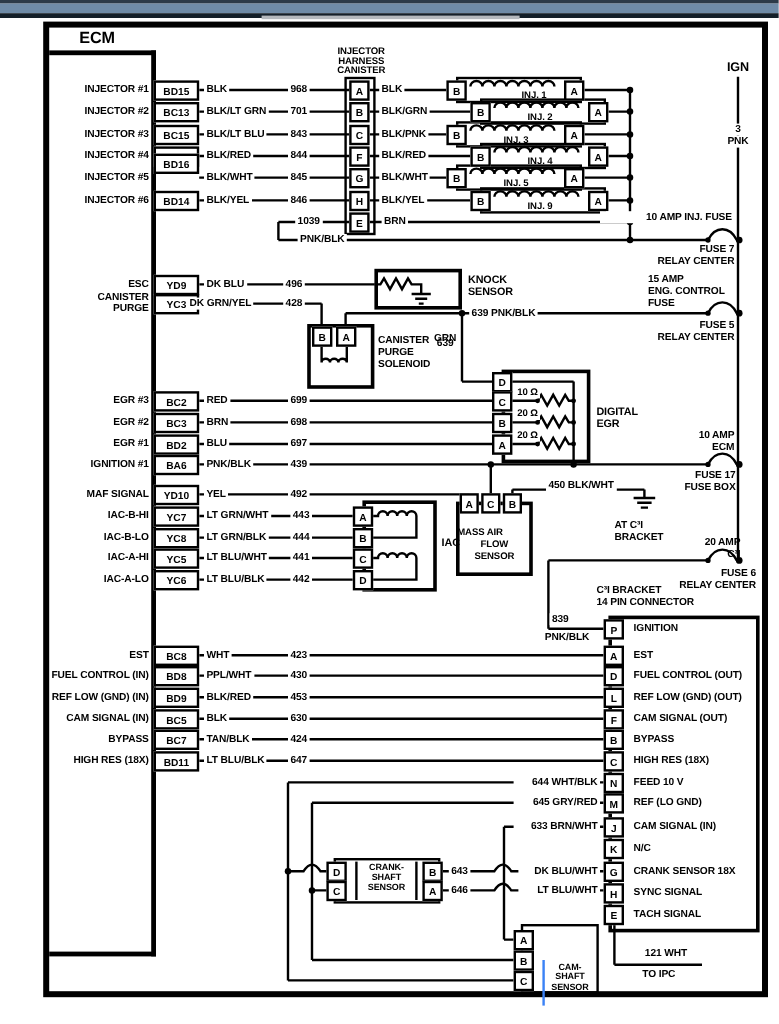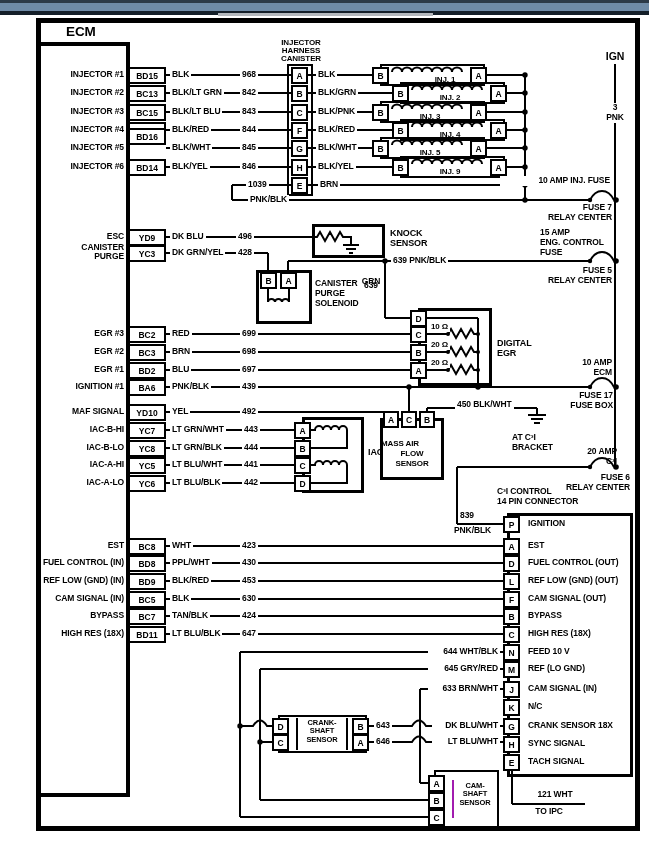--- a/index.html
+++ b/index.html
@@ -152,21 +152,21 @@
   <div class="t s85 ra" style="left:18px;top:70px;width:106px">INJECTOR #1</div>
   <div class="pb" style="left:128px;top:67px;width:38px">BD15</div>
   <div class="t s85 w" style="left:170px;top:70px">BLK</div>
   <div class="t s85 w" style="left:240px;top:70px">968</div>
   <div class="pb" style="left:291px;top:67px;width:17px">A</div>
   <div class="t s85 w" style="left:316px;top:70px">BLK</div>
 
   <div class="t s85 ra" style="left:18px;top:88px;width:106px">INJECTOR #2</div>
   <div class="pb" style="left:128px;top:85px;width:38px">BC13</div>
   <div class="t s85 w" style="left:170px;top:88px">BLK/LT GRN</div>
-  <div class="t s85 w" style="left:240px;top:88px">842</div>
+  <div class="t s85 w" style="left:240px;top:88px">701</div>
   <div class="pb" style="left:291px;top:85px;width:17px">B</div>
   <div class="t s85 w" style="left:316px;top:88px">BLK/GRN</div>
 
   <div class="t s85 ra" style="left:18px;top:107px;width:106px">INJECTOR #3</div>
   <div class="pb" style="left:128px;top:104px;width:38px">BC15</div>
   <div class="t s85 w" style="left:170px;top:107px">BLK/LT BLU</div>
   <div class="t s85 w" style="left:240px;top:107px">843</div>
   <div class="pb" style="left:291px;top:104px;width:17px">C</div>
   <div class="t s85 w" style="left:316px;top:107px">BLK/PNK</div>
 
@@ -241,21 +241,21 @@
   <div class="t s85 ra" style="left:538px;top:473px;width:92px">FUSE 6</div>
   <div class="t s85 ra" style="left:538px;top:483px;width:92px">RELAY CENTER</div>
 
   <div class="t s85 ra" style="left:18px;top:232px;width:106px">ESC</div>
   <div class="pb" style="left:128px;top:229px;width:38px">YD9</div>
   <div class="t s85 w" style="left:170px;top:232px">DK BLU</div>
   <div class="t s85 w" style="left:236px;top:232px">496</div>
   <div class="t s85 ra" style="left:18px;top:243px;width:106px">CANISTER</div>
   <div class="t s85 ra" style="left:18px;top:252px;width:106px">PURGE</div>
   <div class="pb" style="left:128px;top:245px;width:38px">YC3</div>
-  <div class="t s85 w" style="left:170px;top:248px">DK GRN/YEL</div>
+  <div class="t s85 w" style="left:156px;top:248px">DK GRN/YEL</div>
   <div class="t s85 w" style="left:236px;top:248px">428</div>
 
   <div class="bx" style="left:312px;top:224px;width:73px;height:34px"></div>
   <div class="t s9" style="left:390px;top:228px">KNOCK</div>
   <div class="t s9" style="left:390px;top:238px">SENSOR</div>
   <div class="t s85 w" style="left:391px;top:256px">639 PNK/BLK</div>
 
   <div class="bx" style="left:256px;top:270px;width:56px;height:54px"></div>
   <div class="pb" style="left:260px;top:272px;width:17px">B</div>
   <div class="pb" style="left:280px;top:272px;width:17px">A</div>
@@ -349,21 +349,21 @@
   <div class="t s85 w" style="left:240px;top:594px">630</div>
   <div class="t s85 ra" style="left:18px;top:611px;width:106px">BYPASS</div>
   <div class="pb" style="left:128px;top:608px;width:38px">BC7</div>
   <div class="t s85 w" style="left:170px;top:611px">TAN/BLK</div>
   <div class="t s85 w" style="left:240px;top:611px">424</div>
   <div class="t s85 ra" style="left:18px;top:629px;width:106px">HIGH RES (18X)</div>
   <div class="pb" style="left:128px;top:626px;width:38px">BD11</div>
   <div class="t s85 w" style="left:170px;top:629px">LT BLU/BLK</div>
   <div class="t s85 w" style="left:240px;top:629px">647</div>
 
-  <div class="t s85" style="left:497px;top:487px">C³I CONTROL</div>
+  <div class="t s85" style="left:497px;top:487px">C³I BRACKET</div>
   <div class="t s85" style="left:497px;top:497px">14 PIN CONNECTOR</div>
   <div class="bx" style="left:507px;top:513px;width:126px;height:264px"></div>
   <div class="t s85 w" style="left:458px;top:511px">839</div>
   <div class="t s85 w" style="left:452px;top:526px">PNK/BLK</div>
   <div class="pb" style="left:503px;top:516px;width:17px">P</div>
   <div class="t s85" style="left:528px;top:519px">IGNITION</div>
   <div class="pb" style="left:503px;top:538px;width:17px">A</div>
   <div class="t s85" style="left:528px;top:541px">EST</div>
   <div class="pb" style="left:503px;top:555px;width:17px">D</div>
   <div class="t s85" style="left:528px;top:558px">FUEL CONTROL (OUT)</div>
@@ -404,21 +404,21 @@
     <span>SENSOR</span>
   </div>
   <div class="pb" style="left:272px;top:718px;width:17px">D</div>
   <div class="pb" style="left:272px;top:734px;width:17px">C</div>
   <div class="pb" style="left:352px;top:718px;width:17px">B</div>
   <div class="pb" style="left:352px;top:734px;width:17px">A</div>
   <div class="t s85 w" style="left:374px;top:721px">643</div>
   <div class="t s85 w" style="left:374px;top:737px">646</div>
 
   <div class="bx2" style="left:434px;top:770px;width:65px;height:58px"></div>
-  <div class="t s7 ctr" style="left:452px;top:780px;width:44px;border-left:2px solid #a21caf;height:38px;padding-top:2px">
+  <div class="t s7 ctr" style="left:452px;top:800px;width:44px;border-left:2px solid #3b82f6;height:38px;padding-top:2px">
     <span>CAM-</span><br>
     <span>SHAFT</span><br>
     <span>SENSOR</span>
   </div>
   <div class="pb" style="left:428px;top:775px;width:17px">A</div>
   <div class="pb" style="left:428px;top:792px;width:17px">B</div>
   <div class="pb" style="left:428px;top:809px;width:17px">C</div>
 
 </div>
 

